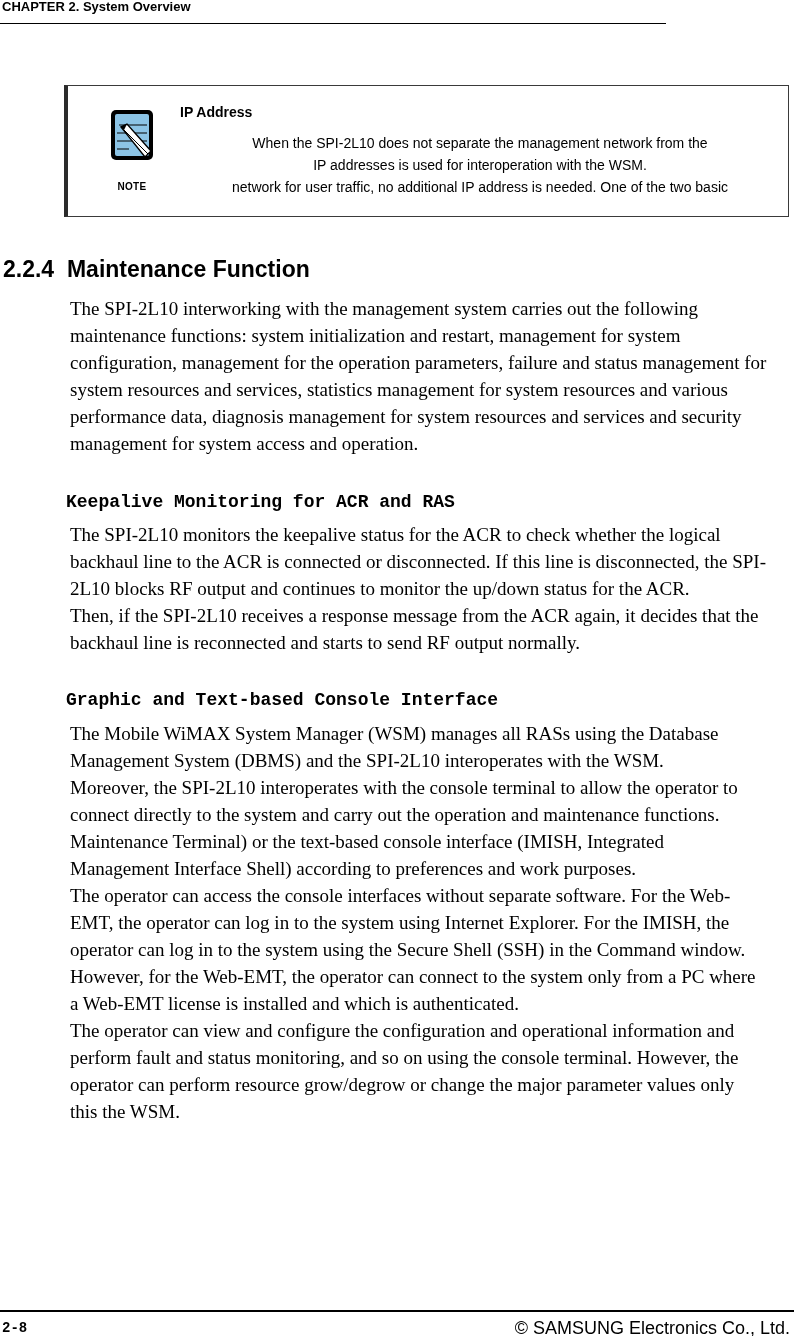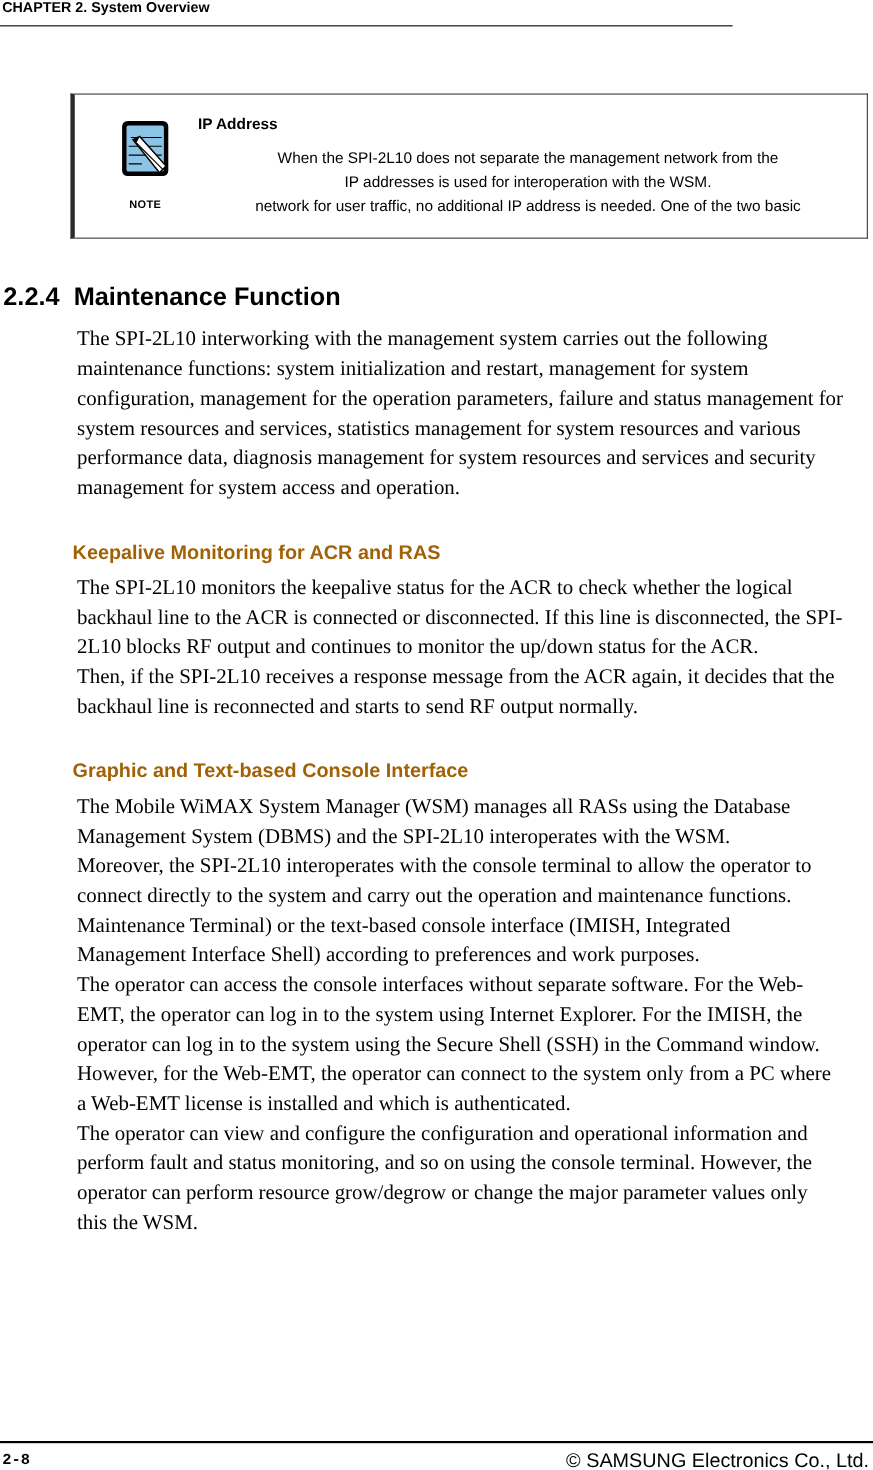--- a/index.html
+++ b/index.html
@@ -92,25 +92,25 @@
       top: 255px;
       font-family: "Liberation Sans", sans-serif;
       font-weight: bold;
       font-size: 23px;
       line-height: 28px;
       white-space: pre;
     }
     .sub-heading {
       position: absolute;
       left: 66px;
-      font-family: Liberation Sans, sans-serif;
+      font-family: Liberation Mono, monospace;
       font-weight: bold;
       font-size: 18px;
       line-height: 22px;
-      color: #a16207;
+      color: #000000;
     }
     .para {
       position: absolute;
       left: 70px;
       width: 728px;
       font-family: "Liberation Serif", serif;
       font-size: 19px;
       line-height: 27px;
     }
     .para span {

